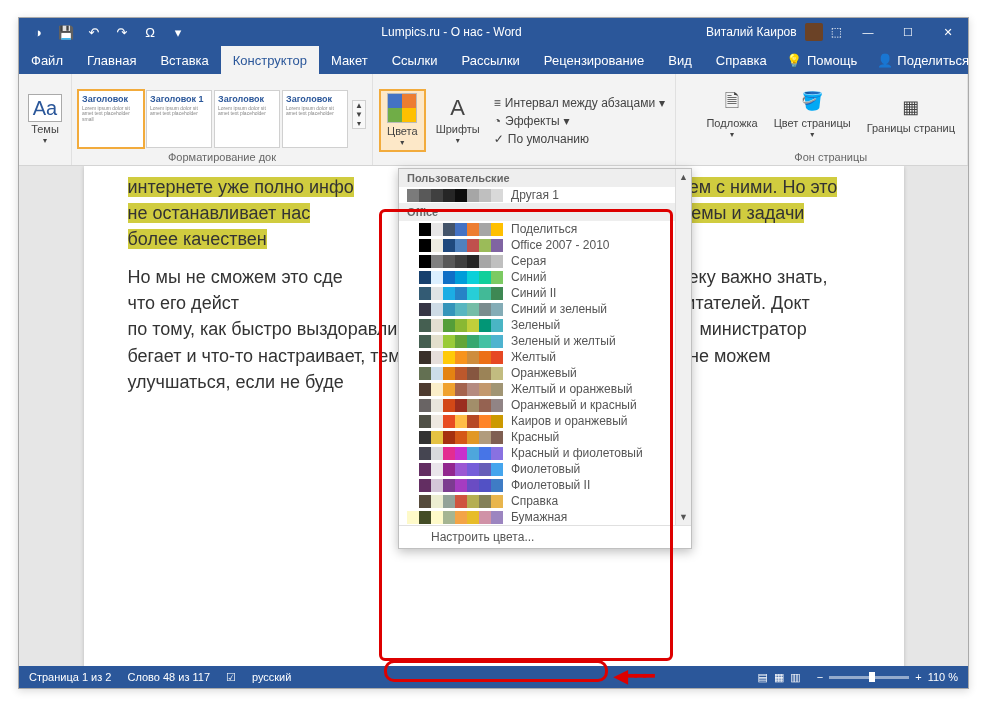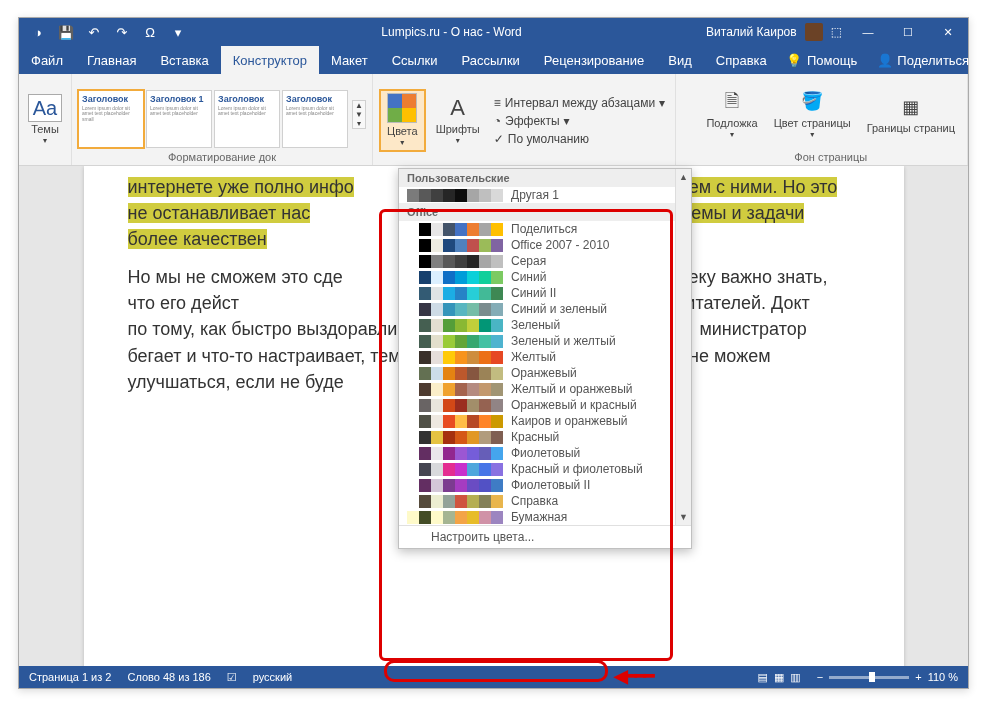--- a/index.html
+++ b/index.html
@@ -200,21 +200,21 @@
 
   <div class="doc-area">
     <div class="page">
       <p><span class="hl"><span>интернете уже полно инфо</span></span>&nbsp;&nbsp;&nbsp;&nbsp;&nbsp;&nbsp;&nbsp;&nbsp;&nbsp;&nbsp;&nbsp;&nbsp;&nbsp;&nbsp;&nbsp;&nbsp;&nbsp;&nbsp;&nbsp;&nbsp;&nbsp;&nbsp;&nbsp;&nbsp;&nbsp;&nbsp;&nbsp;&nbsp;&nbsp;&nbsp;&nbsp;&nbsp;&nbsp;&nbsp;&nbsp;&nbsp;&nbsp;&nbsp;&nbsp;&nbsp;&nbsp;&nbsp;&nbsp;&nbsp;&nbsp;&nbsp;&nbsp;&nbsp;&nbsp;&nbsp;&nbsp;&nbsp;&nbsp;&nbsp;&nbsp;&nbsp;&nbsp;<span class="hl"><span>проблем с ними. Но это не останавливает нас</span></span>&nbsp;&nbsp;&nbsp;&nbsp;&nbsp;&nbsp;&nbsp;&nbsp;&nbsp;&nbsp;&nbsp;&nbsp;&nbsp;&nbsp;&nbsp;&nbsp;&nbsp;&nbsp;&nbsp;&nbsp;&nbsp;&nbsp;&nbsp;&nbsp;&nbsp;&nbsp;&nbsp;&nbsp;&nbsp;&nbsp;&nbsp;&nbsp;&nbsp;&nbsp;&nbsp;&nbsp;&nbsp;&nbsp;&nbsp;&nbsp;&nbsp;&nbsp;&nbsp;&nbsp;&nbsp;&nbsp;&nbsp;<span class="hl"><span>ать многие проблемы и задачи более качествен</span></span></p>
       <p style="white-space:pre-wrap">Но мы не сможем это сде                                                обому человеку важно знать, что его дейст                                         о своей работе по отзывам читателей. Докт                                              по тому, как быстро выздоравливают его пац                                       министратор бегает и что-то настраивает, тем                                              к и мы не можем улучшаться, если не буде</p>
     </div>
   </div>
 
   <div class="statusbar">
     <span>Страница 1 из 2</span>
-    <span>Слово 48 из 186</span>
+    <span>Слово 48 из 117</span>
     <span>☑</span>
     <span>русский</span>
     <div class="spacer"></div>
     <div class="views">
       <span>▤</span>
       <span>▦</span>
       <span>▥</span>
     </div>
     <div class="zoom">
       <span>−</span>
@@ -424,42 +424,42 @@
               <span style="background: rgb(213, 88, 22);"></span>
               <span style="background: rgb(225, 152, 37);"></span>
               <span style="background: rgb(177, 156, 125);"></span>
               <span style="background: rgb(127, 95, 82);"></span>
             </div>
             <span>Красный</span>
           </div>
           <div class="row">
             <div class="swatch">
               <span style="background: rgb(255, 255, 255);"></span>
+              <span style="background: rgb(69, 69, 81);"></span>
+              <span style="background: rgb(216, 217, 220);"></span>
+              <span style="background: rgb(227, 45, 145);"></span>
+              <span style="background: rgb(200, 48, 204);"></span>
+              <span style="background: rgb(78, 166, 220);"></span>
+              <span style="background: rgb(71, 117, 231);"></span>
+              <span style="background: rgb(137, 113, 225);"></span>
+            </div>
+            <span>Красный и фиолетовый</span>
+          </div>
+          <div class="row">
+            <div class="swatch">
+              <span style="background: rgb(255, 255, 255);"></span>
               <span style="background: rgb(99, 46, 98);"></span>
               <span style="background: rgb(234, 229, 235);"></span>
               <span style="background: rgb(146, 39, 143);"></span>
               <span style="background: rgb(155, 87, 211);"></span>
               <span style="background: rgb(117, 93, 217);"></span>
               <span style="background: rgb(102, 94, 184);"></span>
               <span style="background: rgb(69, 165, 237);"></span>
             </div>
             <span>Фиолетовый</span>
-          </div>
-          <div class="row">
-            <div class="swatch">
-              <span style="background: rgb(255, 255, 255);"></span>
-              <span style="background: rgb(69, 69, 81);"></span>
-              <span style="background: rgb(216, 217, 220);"></span>
-              <span style="background: rgb(227, 45, 145);"></span>
-              <span style="background: rgb(200, 48, 204);"></span>
-              <span style="background: rgb(78, 166, 220);"></span>
-              <span style="background: rgb(71, 117, 231);"></span>
-              <span style="background: rgb(137, 113, 225);"></span>
-            </div>
-            <span>Красный и фиолетовый</span>
           </div>
           <div class="row">
             <div class="swatch">
               <span style="background: rgb(255, 255, 255);"></span>
               <span style="background: rgb(99, 46, 98);"></span>
               <span style="background: rgb(212, 198, 216);"></span>
               <span style="background: rgb(124, 59, 144);"></span>
               <span style="background: rgb(166, 60, 193);"></span>
               <span style="background: rgb(106, 76, 195);"></span>
               <span style="background: rgb(82, 81, 197);"></span>

